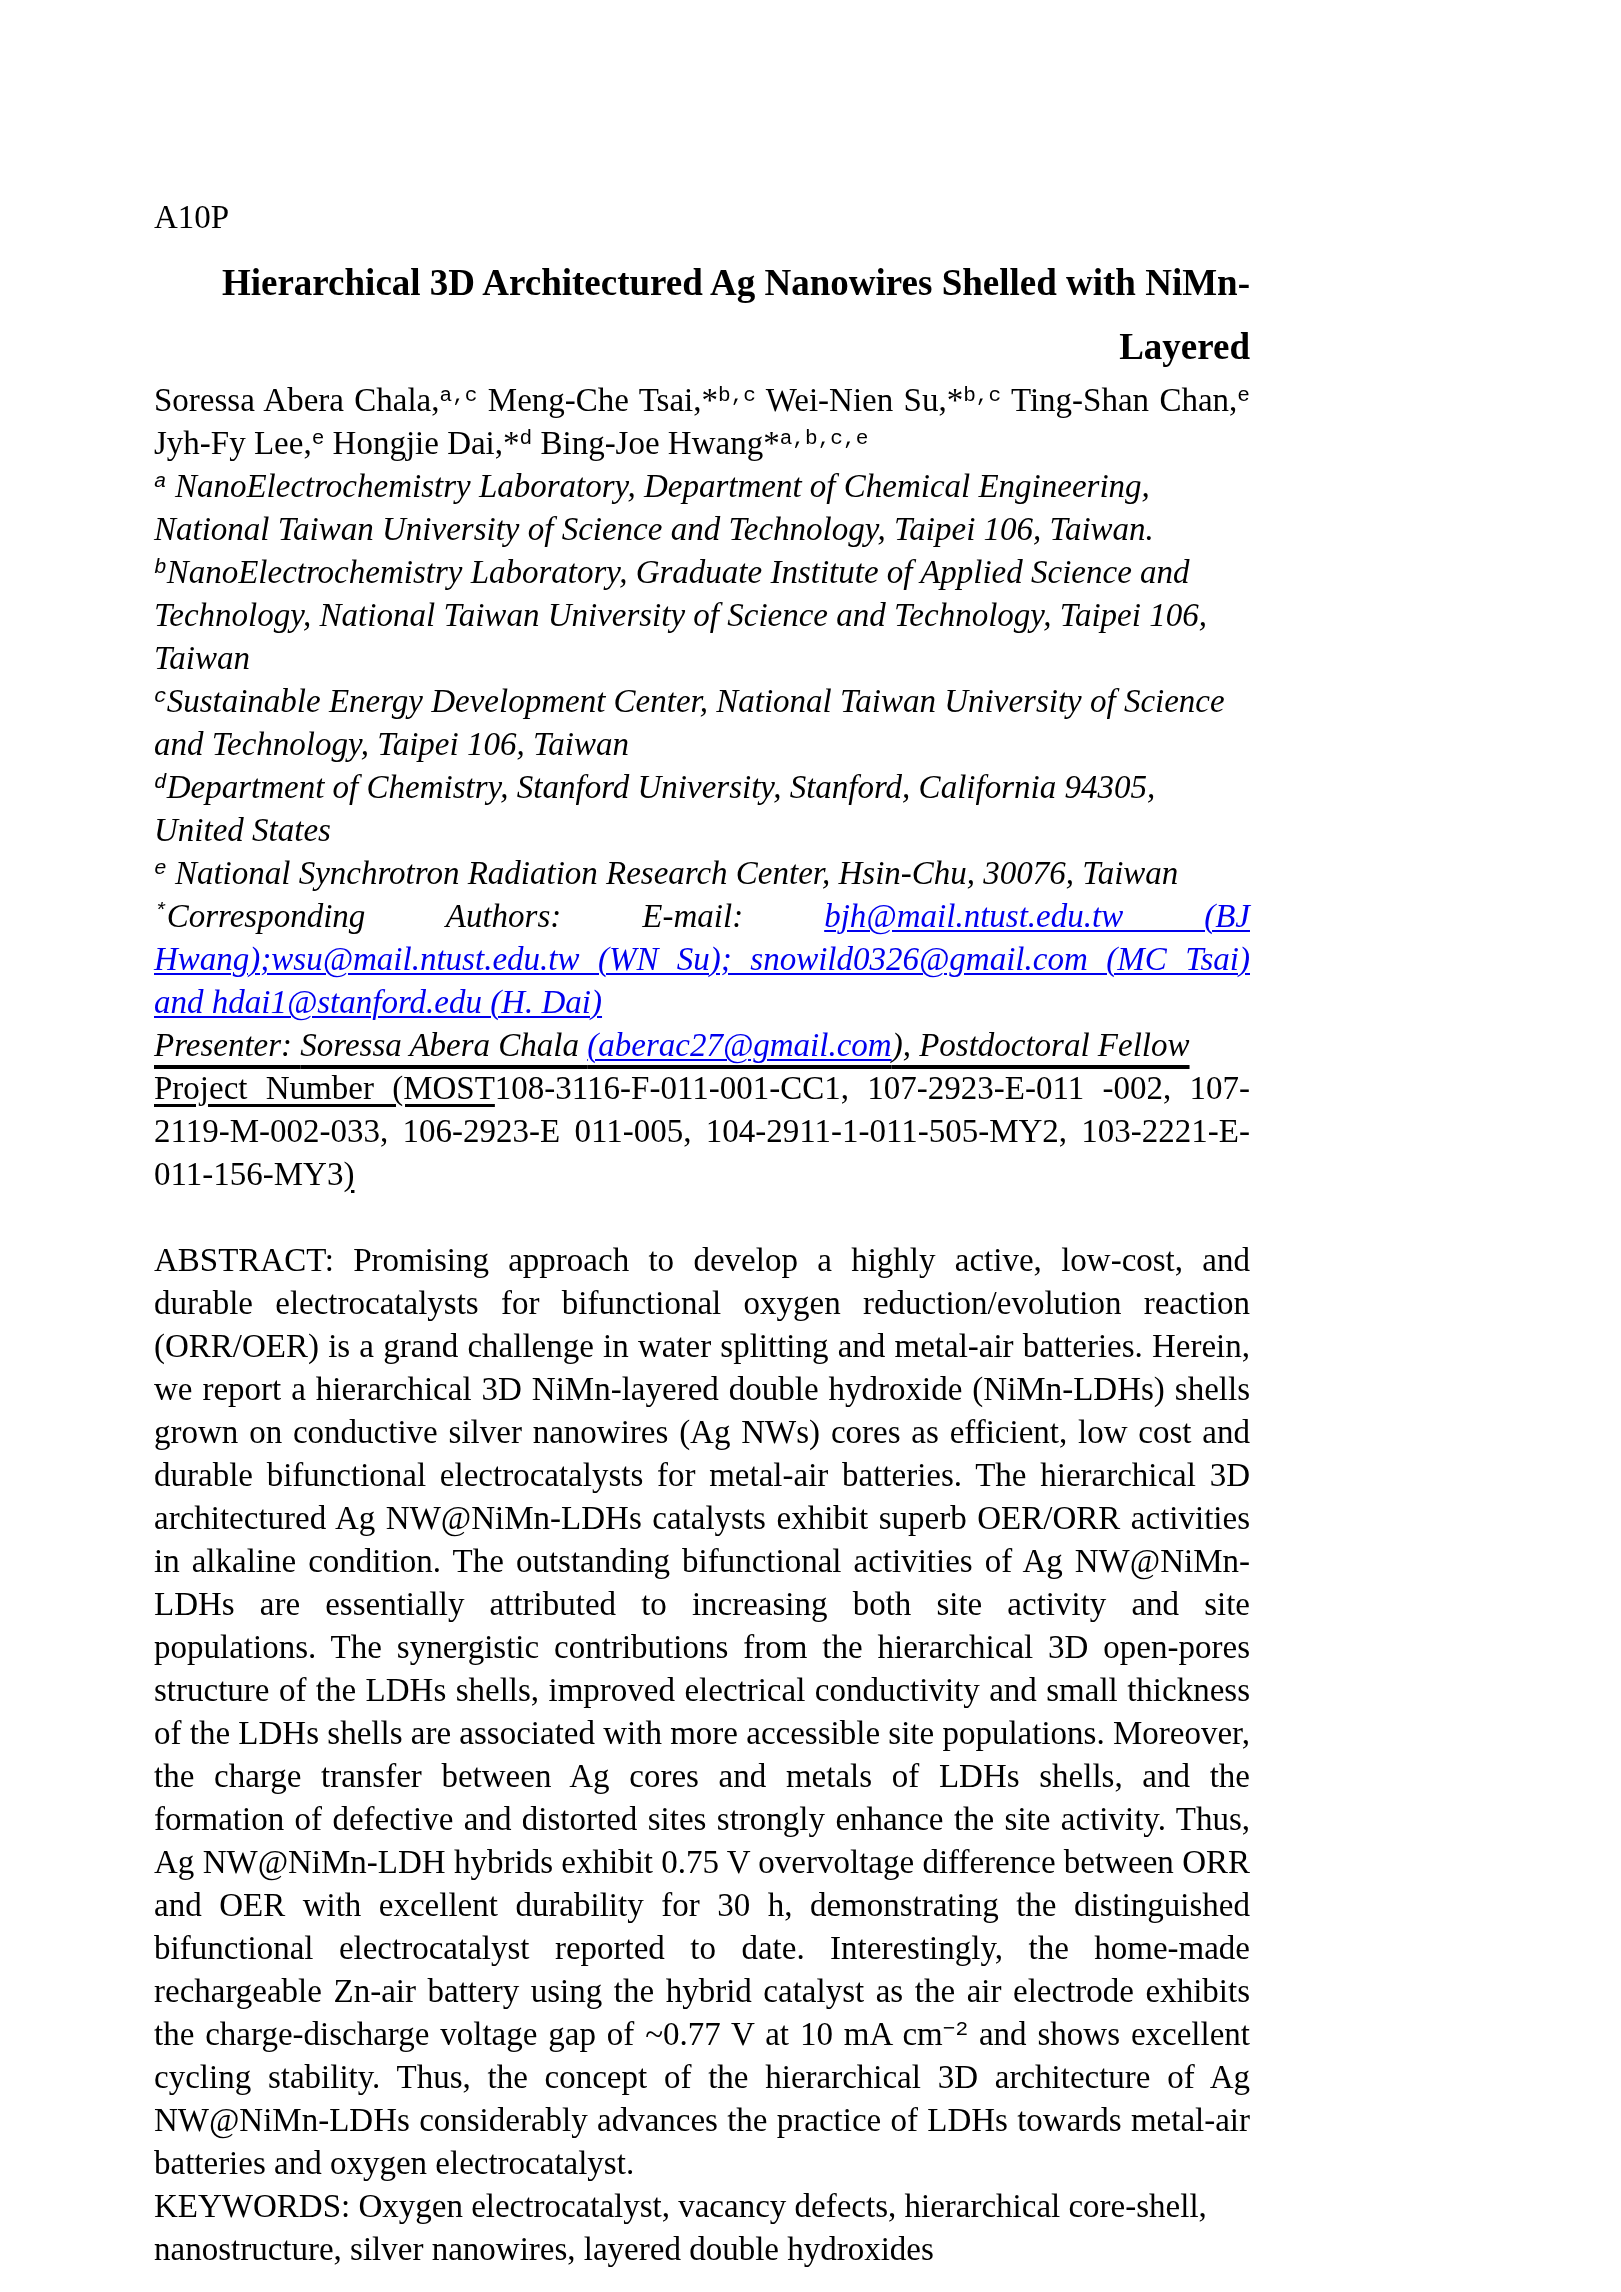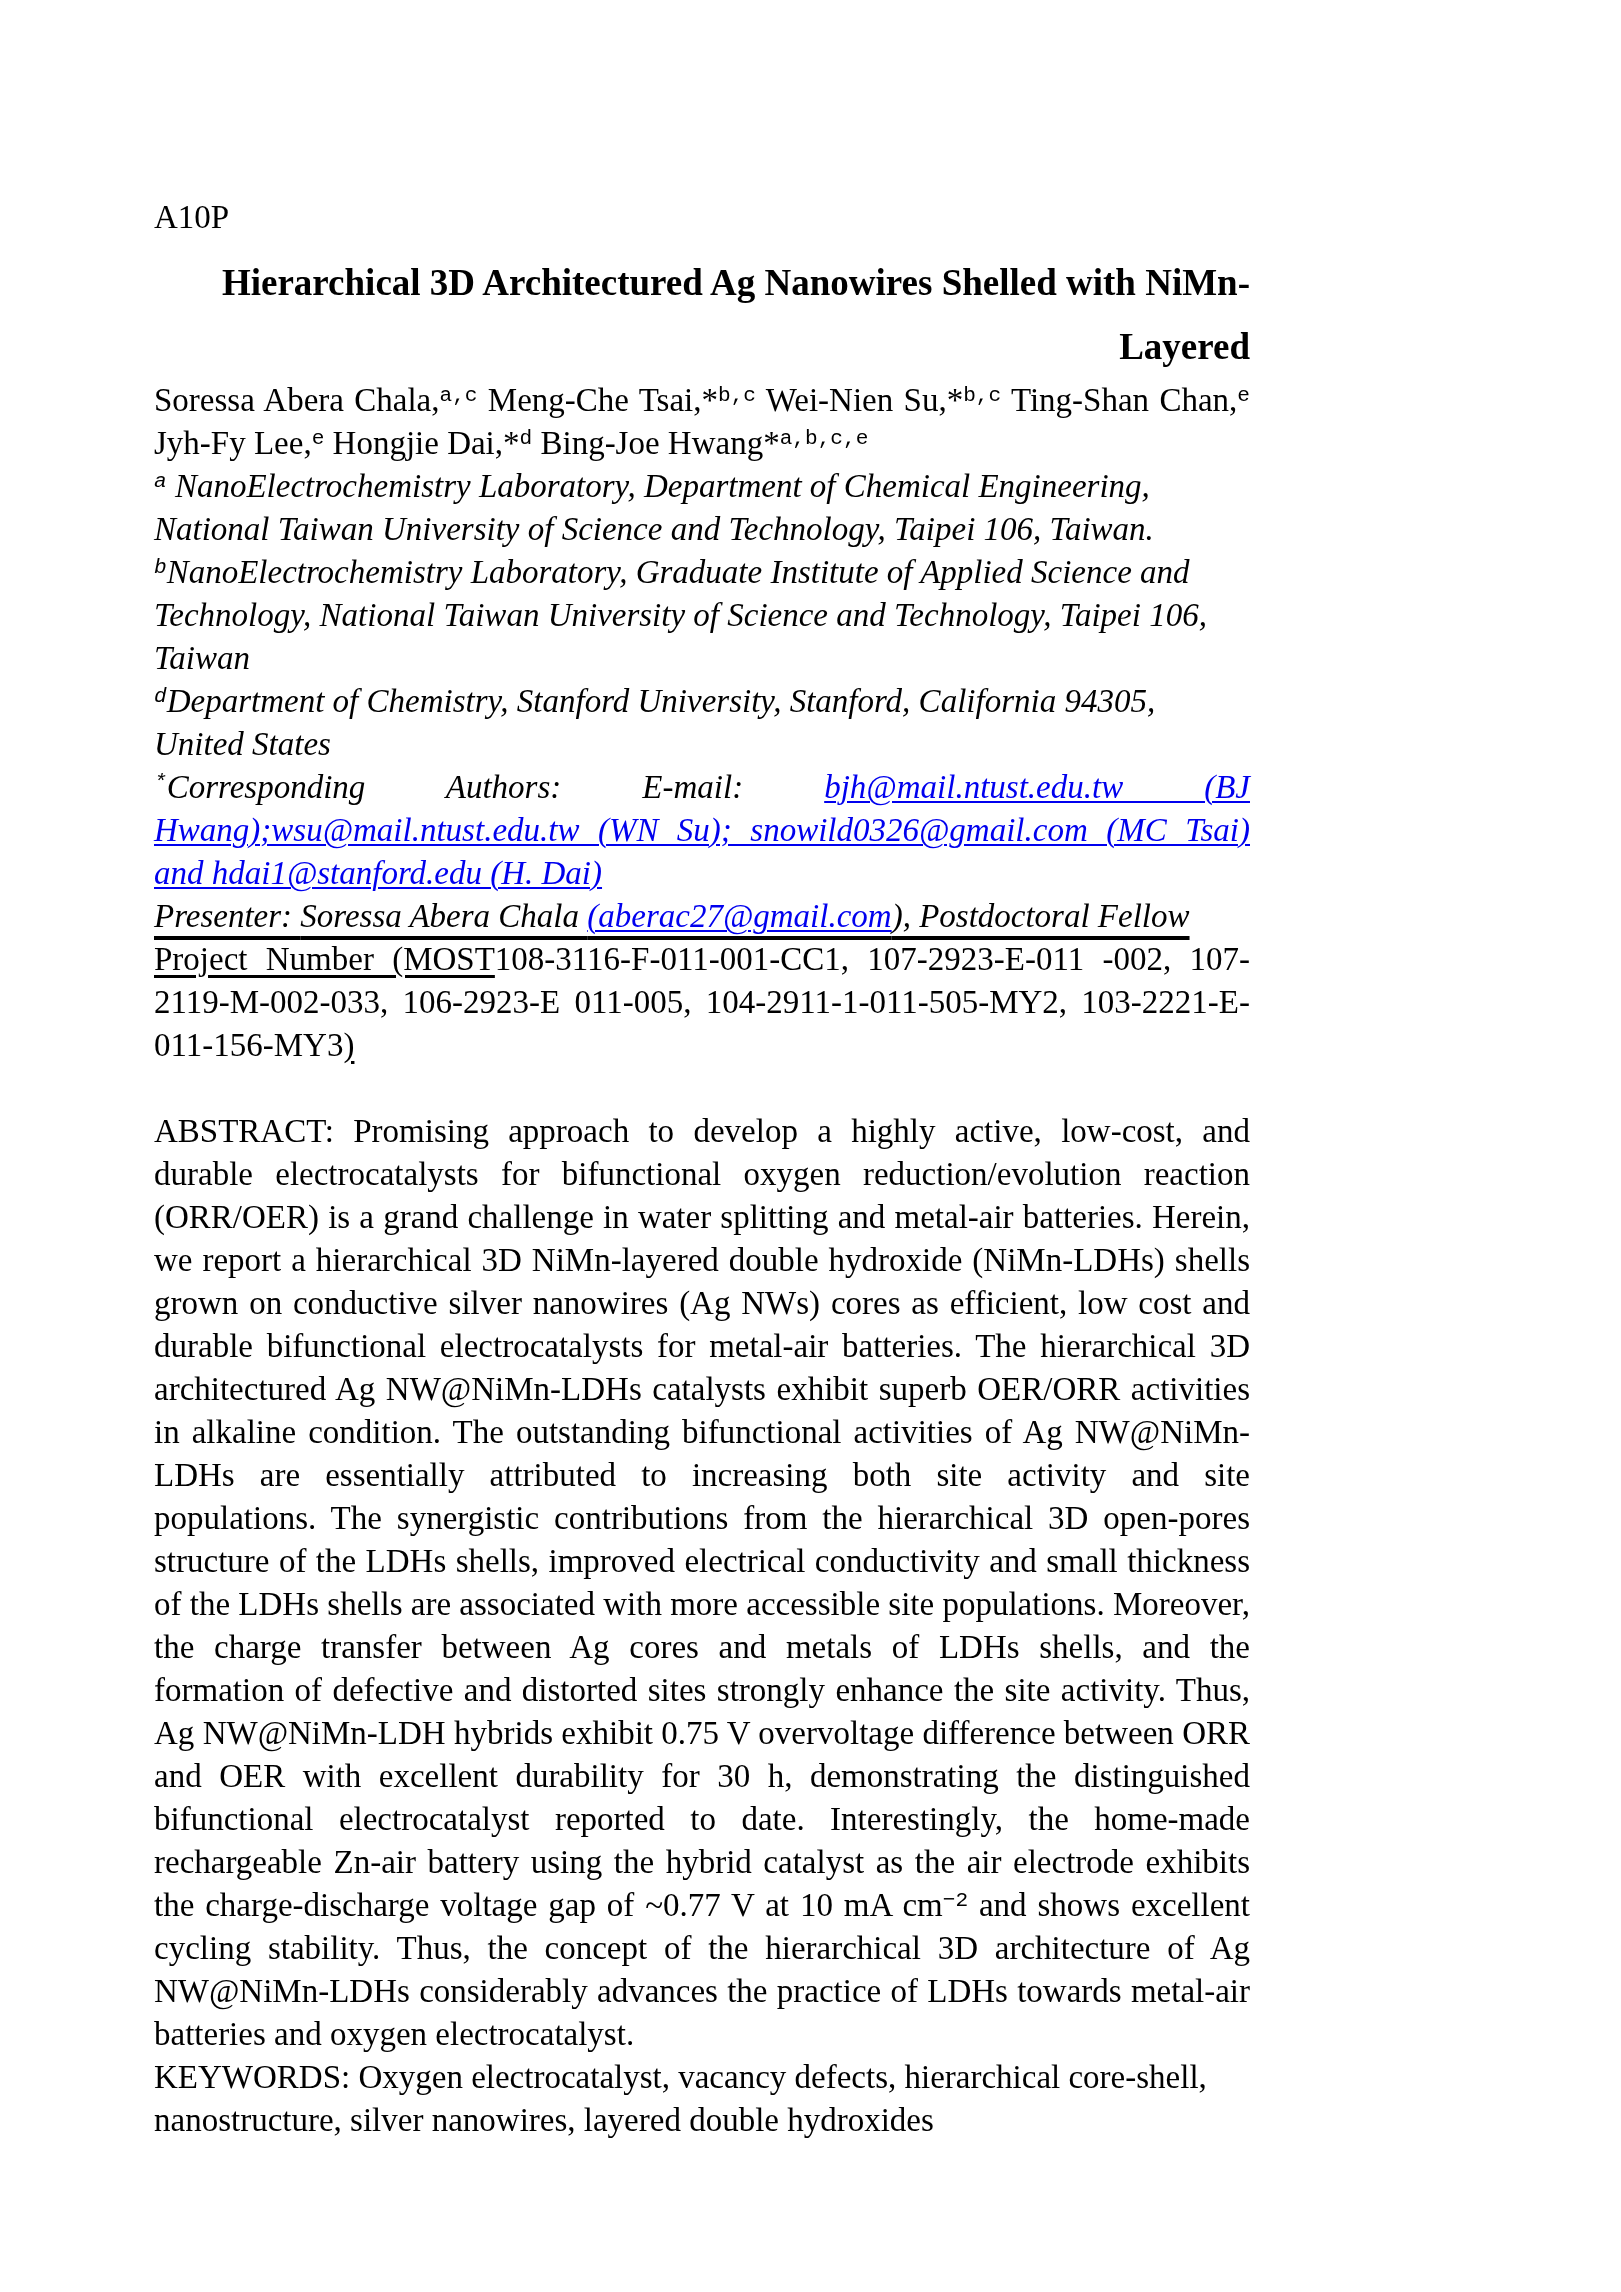--- a/index.html
+++ b/index.html
@@ -51,21 +51,23 @@
 </style>
 </head>
 <body>
 
 <div class="page">
     <p class="para"><span>A10P</span></p>
     <p class="para title"><span>Hierarchical 3D Architectured Ag Nanowires Shelled with NiMn-Layered</span><br></p>
     <p class="para justify"><span>Soressa Abera Chala,</span><span class="sup">a,c</span><span> Meng-Che Tsai,*</span><span class="sup">b,c</span><span> Wei-Nien Su,*</span><span class="sup">b,c</span><span> Ting-Shan Chan,</span><span class="sup">e</span><span> Jyh-Fy Lee,</span><span class="sup">e</span><span> Hongjie Dai,*</span><span class="sup">d</span><span> Bing-Joe Hwang*</span><span class="sup">a,b,c,e</span></p>
     <p class="para"><span class="sup i">a</span><span class="i"> NanoElectrochemistry Laboratory, Department of Chemical Engineering, National Taiwan University of Science and Technology, Taipei 106, Taiwan.</span></p>
     <p class="para"><span class="sup i">b</span><span class="i">NanoElectrochemistry Laboratory, Graduate Institute of Applied Science and Technology, National Taiwan University of Science and Technology, Taipei 106, Taiwan</span></p>
+    <p class="para"><span class="sup i">c</span><span class="i">Sustainable Energy Development Center, National Taiwan University of Science and Technology, Taipei 106, Taiwan</span></p>
     <p class="para"><span class="sup i">d</span><span class="i">Department of Chemistry, Stanford University, Stanford, California 94305, United States</span></p>
+    <p class="para"><span class="sup i">e</span><span class="i"> National Synchrotron Radiation Research Center, Hsin-Chu, 30076, Taiwan</span></p>
     <p class="para justify"><span class="sup i">*</span><span class="i">Corresponding Authors: E-mail: </span><a class="i link">bjh@mail.ntust.edu.tw (BJ Hwang);wsu@mail.ntust.edu.tw (WN Su); snowild0326@gmail.com (MC Tsai) and hdai1@stanford.edu (H. Dai)</a></p>
     <p class="para"><span class="u"><span class="i">Presenter: </span><span class="b i">Soressa Abera Chala </span><a class="i link">(aberac27@gmail.com</a><span class="i">), Postdoctoral Fellow</span></span></p>
     <p class="para justify"><span class="u2">Project Number (MOST</span><span>108-3116-F-011-001-CC1, 107-2923-E-011 -002, 107-2119-M-002-033, 106-2923-E 011-005, 104-2911-1-011-505-MY2, 103-2221-E-011-156-MY3</span><span class="u2">)</span></p>
     <p class="para">&nbsp;</p>
     <p class="para justify"><span class="b">ABSTRACT:</span><span> Promising approach to develop a highly active, low-cost, and durable electrocatalysts for bifunctional oxygen reduction/evolution reaction (ORR/OER) is a grand challenge in water splitting and metal-air batteries. Herein, we report a hierarchical 3D NiMn-layered double hydroxide (NiMn-LDHs) shells grown on conductive silver nanowires (Ag NWs) cores as efficient, low cost and durable bifunctional electrocatalysts for metal-air batteries. The hierarchical 3D architectured Ag NW@NiMn-LDHs catalysts exhibit superb OER/ORR activities in alkaline condition. The outstanding bifunctional activities of Ag NW@NiMn-LDHs are essentially attributed to increasing both site activity and site populations. The synergistic contributions from the hierarchical 3D open-pores structure of the LDHs shells, improved electrical conductivity and small thickness of the LDHs shells are associated with more accessible site populations. Moreover, the charge transfer between Ag cores and metals of LDHs shells, and the formation of defective and distorted sites strongly enhance the site activity. Thus, Ag NW@NiMn-LDH hybrids exhibit 0.75 V overvoltage difference between ORR and OER with excellent durability for 30 h, demonstrating the distinguished bifunctional electrocatalyst reported to date. Interestingly, the home-made rechargeable Zn-air battery using the hybrid catalyst as the air electrode exhibits the charge-discharge voltage gap of ~0.77 V at 10 mA cm</span><span class="sup">−2</span><span> and shows excellent cycling stability. Thus, the concept of the hierarchical 3D architecture of Ag NW@NiMn-LDHs considerably advances the practice of LDHs towards metal-air batteries and oxygen electrocatalyst.</span></p>
     <p class="para"><span class="b">KEYWORDS:</span><span> Oxygen electrocatalyst, vacancy defects, hierarchical core-shell, nanostructure, silver nanowires, layered double hydroxides</span></p>
   </div>
 
 
 </body></html>

